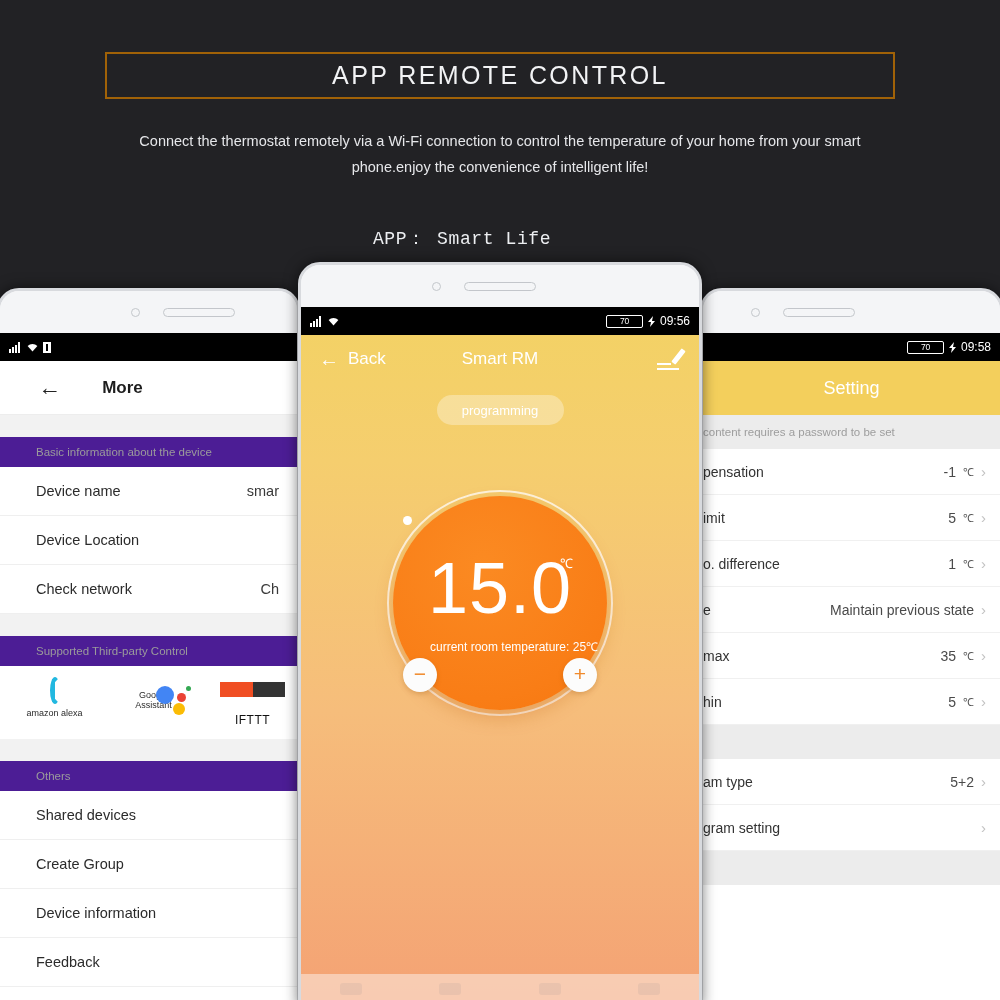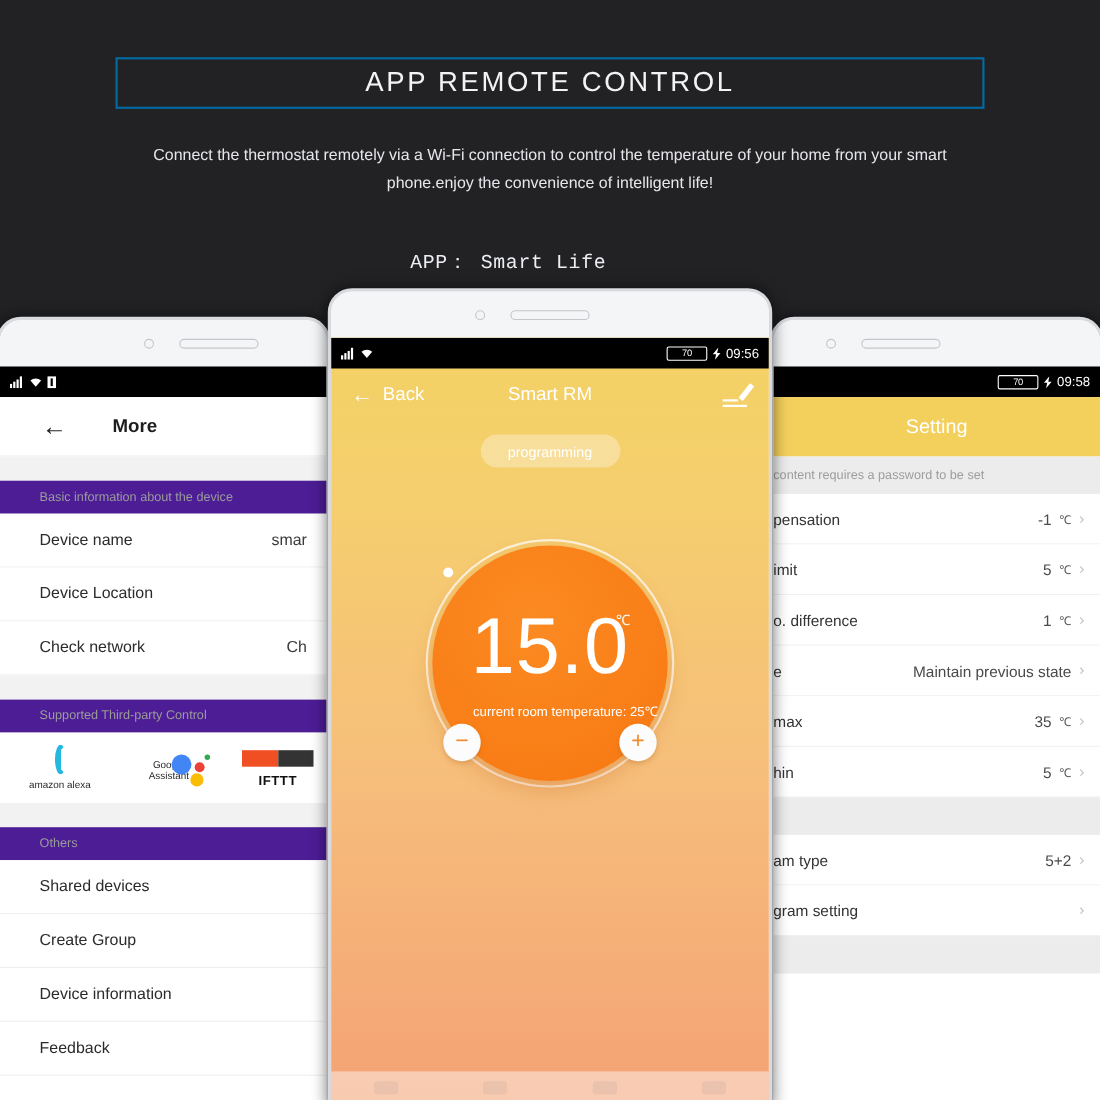--- a/index.html
+++ b/index.html
@@ -8,21 +8,21 @@
     background: #222225;
     font-family: "Liberation Sans", sans-serif;
     overflow: hidden;
   }
   .stage { position: relative; width: 1000px; height: 1000px; }
 
   
   .title-box {
     position: absolute; left: 105px; top: 52px;
     width: 790px; height: 47px;
-    border: 2px solid #0369a1;
+    border: 2px solid #a16207;
     display: flex; align-items: center; justify-content: center;
   }
   .title-box span {
     color: #f2f3f5; font-size: 25px; letter-spacing: 2.4px; font-weight: 400;
   }
   .subtitle {
     position: absolute; left: 100px; top: 128px; width: 800px;
     text-align: center; color: #e6e7ea; font-size: 14.5px; line-height: 26px;
   }
   .app-label {
@@ -97,21 +97,21 @@
   .ga i { position: absolute; border-radius: 50%; display: block; }
   .ga .big  { width: 18px; height: 18px; background: #4285f4; left: 2px;  top: 4px; }
   .ga .red  { width: 9px;  height: 9px;  background: #ea4335; left: 23px; top: 11px; }
   .ga .grn  { width: 5px;  height: 5px;  background: #34a853; left: 32px; top: 4px; }
   .ga .ylw  { width: 12px; height: 12px; background: #fbbc05; left: 19px; top: 21px; }
   .ifttt { width: 42px; margin: 0 auto; }
   .ifttt .top { height: 22px; background: #33ccff; }
   .ifttt .bot { height: 15px; display: flex; }
   .ifttt .bot .l { flex: 1; background: #f04e23; }
   .ifttt .bot .r { flex: 1; background: #333; }
-  .ifttt-cap { font-weight: 700; font-size: 12px; letter-spacing: .5px; margin-top: 6px; display:block; color:#111; }
+  .ifttt-cap { font-weight: 400; font-size: 12px; letter-spacing: .5px; margin-top: 16px; display:block; color:#111; }
 
   
   #phone-center { left: 298px; top: 262px; width: 404px; height: 745px; }
   .cp-screen { height: 100%; background: linear-gradient(180deg,#f3d264 0%,#f5ce6e 22%,#f6bd7b 58%,#f4a274 100%); }
   .cp-header {
     height: 48px; display: flex; align-items: center; position: relative; padding: 0 18px;
   }
   .cp-back { display: flex; align-items: center; gap: 9px; color: #fff; font-size: 17px; }
   .cp-back .arrow { font-size: 20px; line-height: 1; }
   .cp-title {

